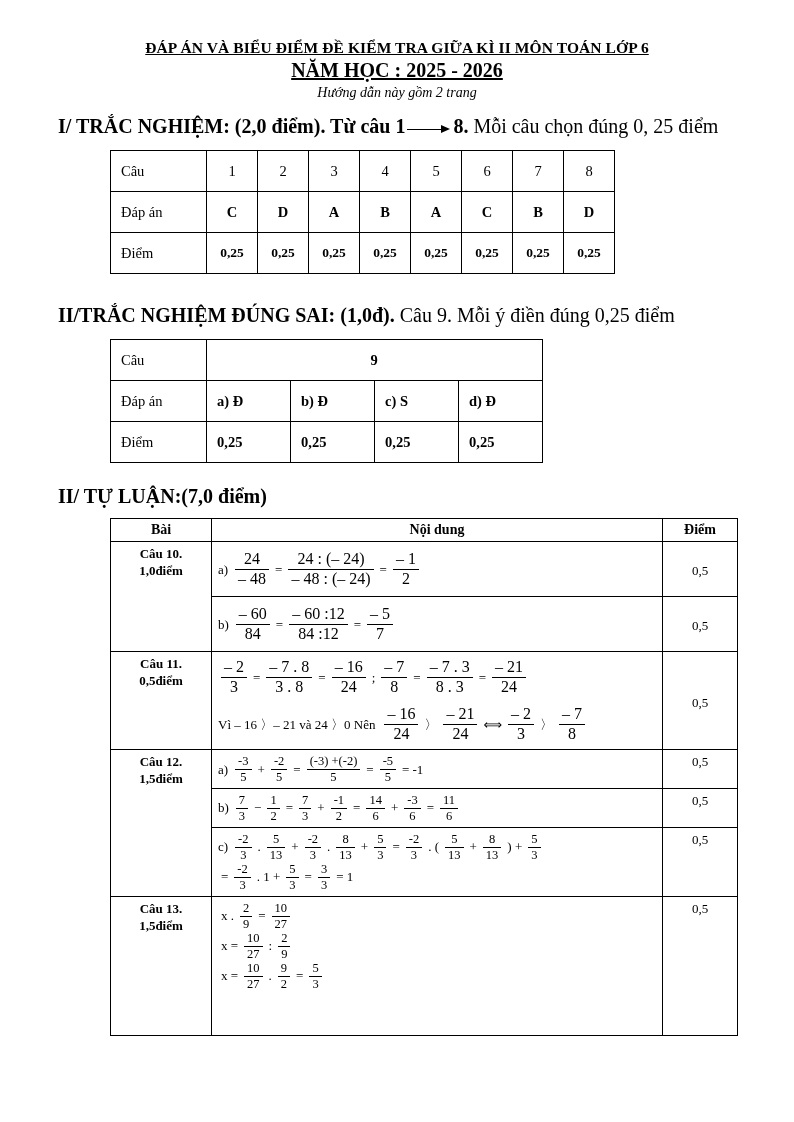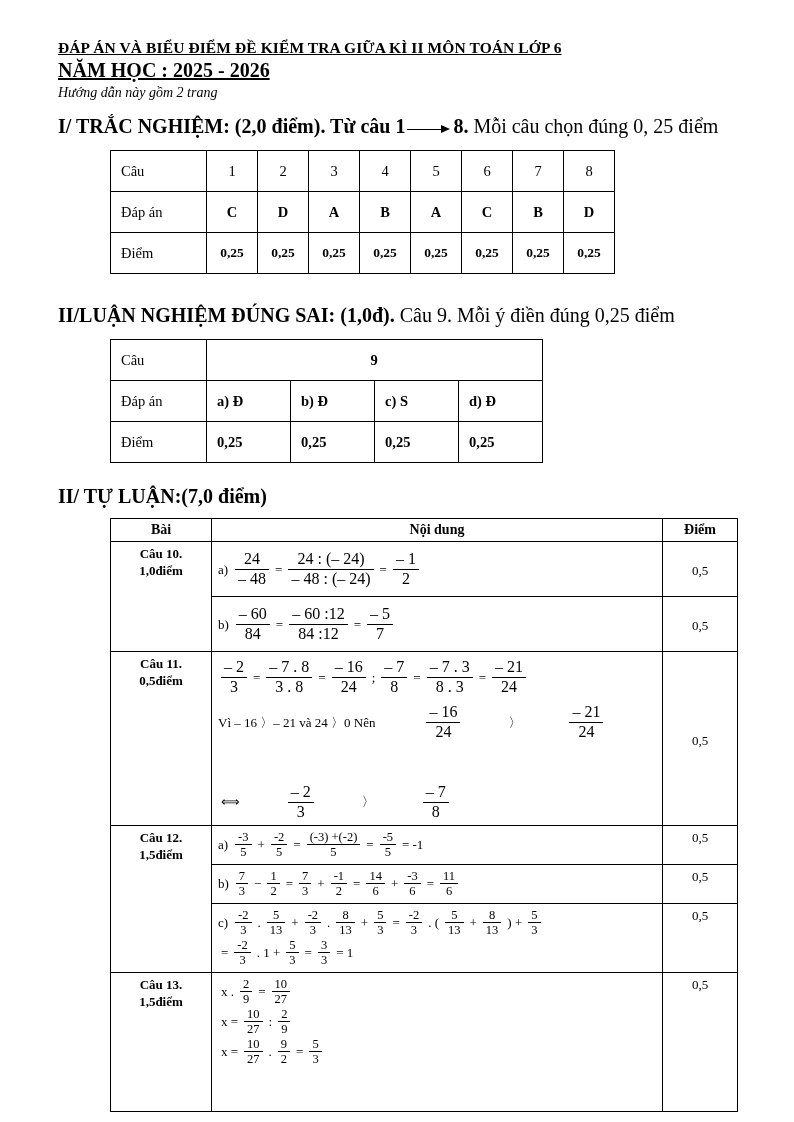--- a/index.html
+++ b/index.html
@@ -15,21 +15,21 @@
     position: relative;
   }
   .page {
     width: 794px;
     height: 1122px;
     box-sizing: border-box;
     padding: 38px 58px 20px 58px;
     position: relative;
   }
   .title-block {
-    text-align: left;
+    text-align: center;
   }
   .doc-title {
     font-size: 15.5px;
     font-weight: bold;
     text-decoration: underline;
     letter-spacing: 0.1px;
     line-height: 1.25;
   }
   .doc-subtitle {
     font-size: 20px;
@@ -272,21 +272,21 @@
       <td class="cell score">0,25</td>
       <td class="cell score">0,25</td>
       <td class="cell score">0,25</td>
       <td class="cell score">0,25</td>
       <td class="cell score">0,25</td>
     </tr>
   </tbody>
     </table>
 
   <div class="section-head" style="margin-top:30px;">
-    <span>II/LUẬN NGHIỆM ĐÚNG SAI: (1,0đ).</span><span class="normal"> Câu 9. Mỗi ý điền đúng 0,25 điểm</span>
+    <span>II/TRẮC NGHIỆM ĐÚNG SAI: (1,0đ).</span><span class="normal"> Câu 9. Mỗi ý điền đúng 0,25 điểm</span>
   </div>
 
   <table class="tbl2">
     <tbody>
         <tr>
       <td class="lbl">Câu</td>
       <td class="q" colspan="4">9</td>
     </tr>
     <tr>
       <td class="lbl">Đáp án</td>
@@ -395,21 +395,21 @@
           <span class="frac">
             <span class="num">– 7 . 3</span>
             <span class="den">8 . 3</span>
           </span>
           <span class="eq">=</span>
           <span class="frac">
             <span class="num">– 21</span>
             <span class="den">24</span>
           </span>
         </div>
-        <div class="row-inline pad-top" style="min-height:42px;gap:42px;">
+        <div class="row-inline pad-top" style="min-height:42px;">
           <span style="font-size:13px; margin-right:6px;">Vì – 16 〉– 21 và 24 〉0 Nên</span>
           <span class="frac">
             <span class="num">– 16</span>
             <span class="den">24</span>
           </span>
           <span class="eq">〉</span>
           <span class="frac">
             <span class="num">– 21</span>
             <span class="den">24</span>
           </span>

